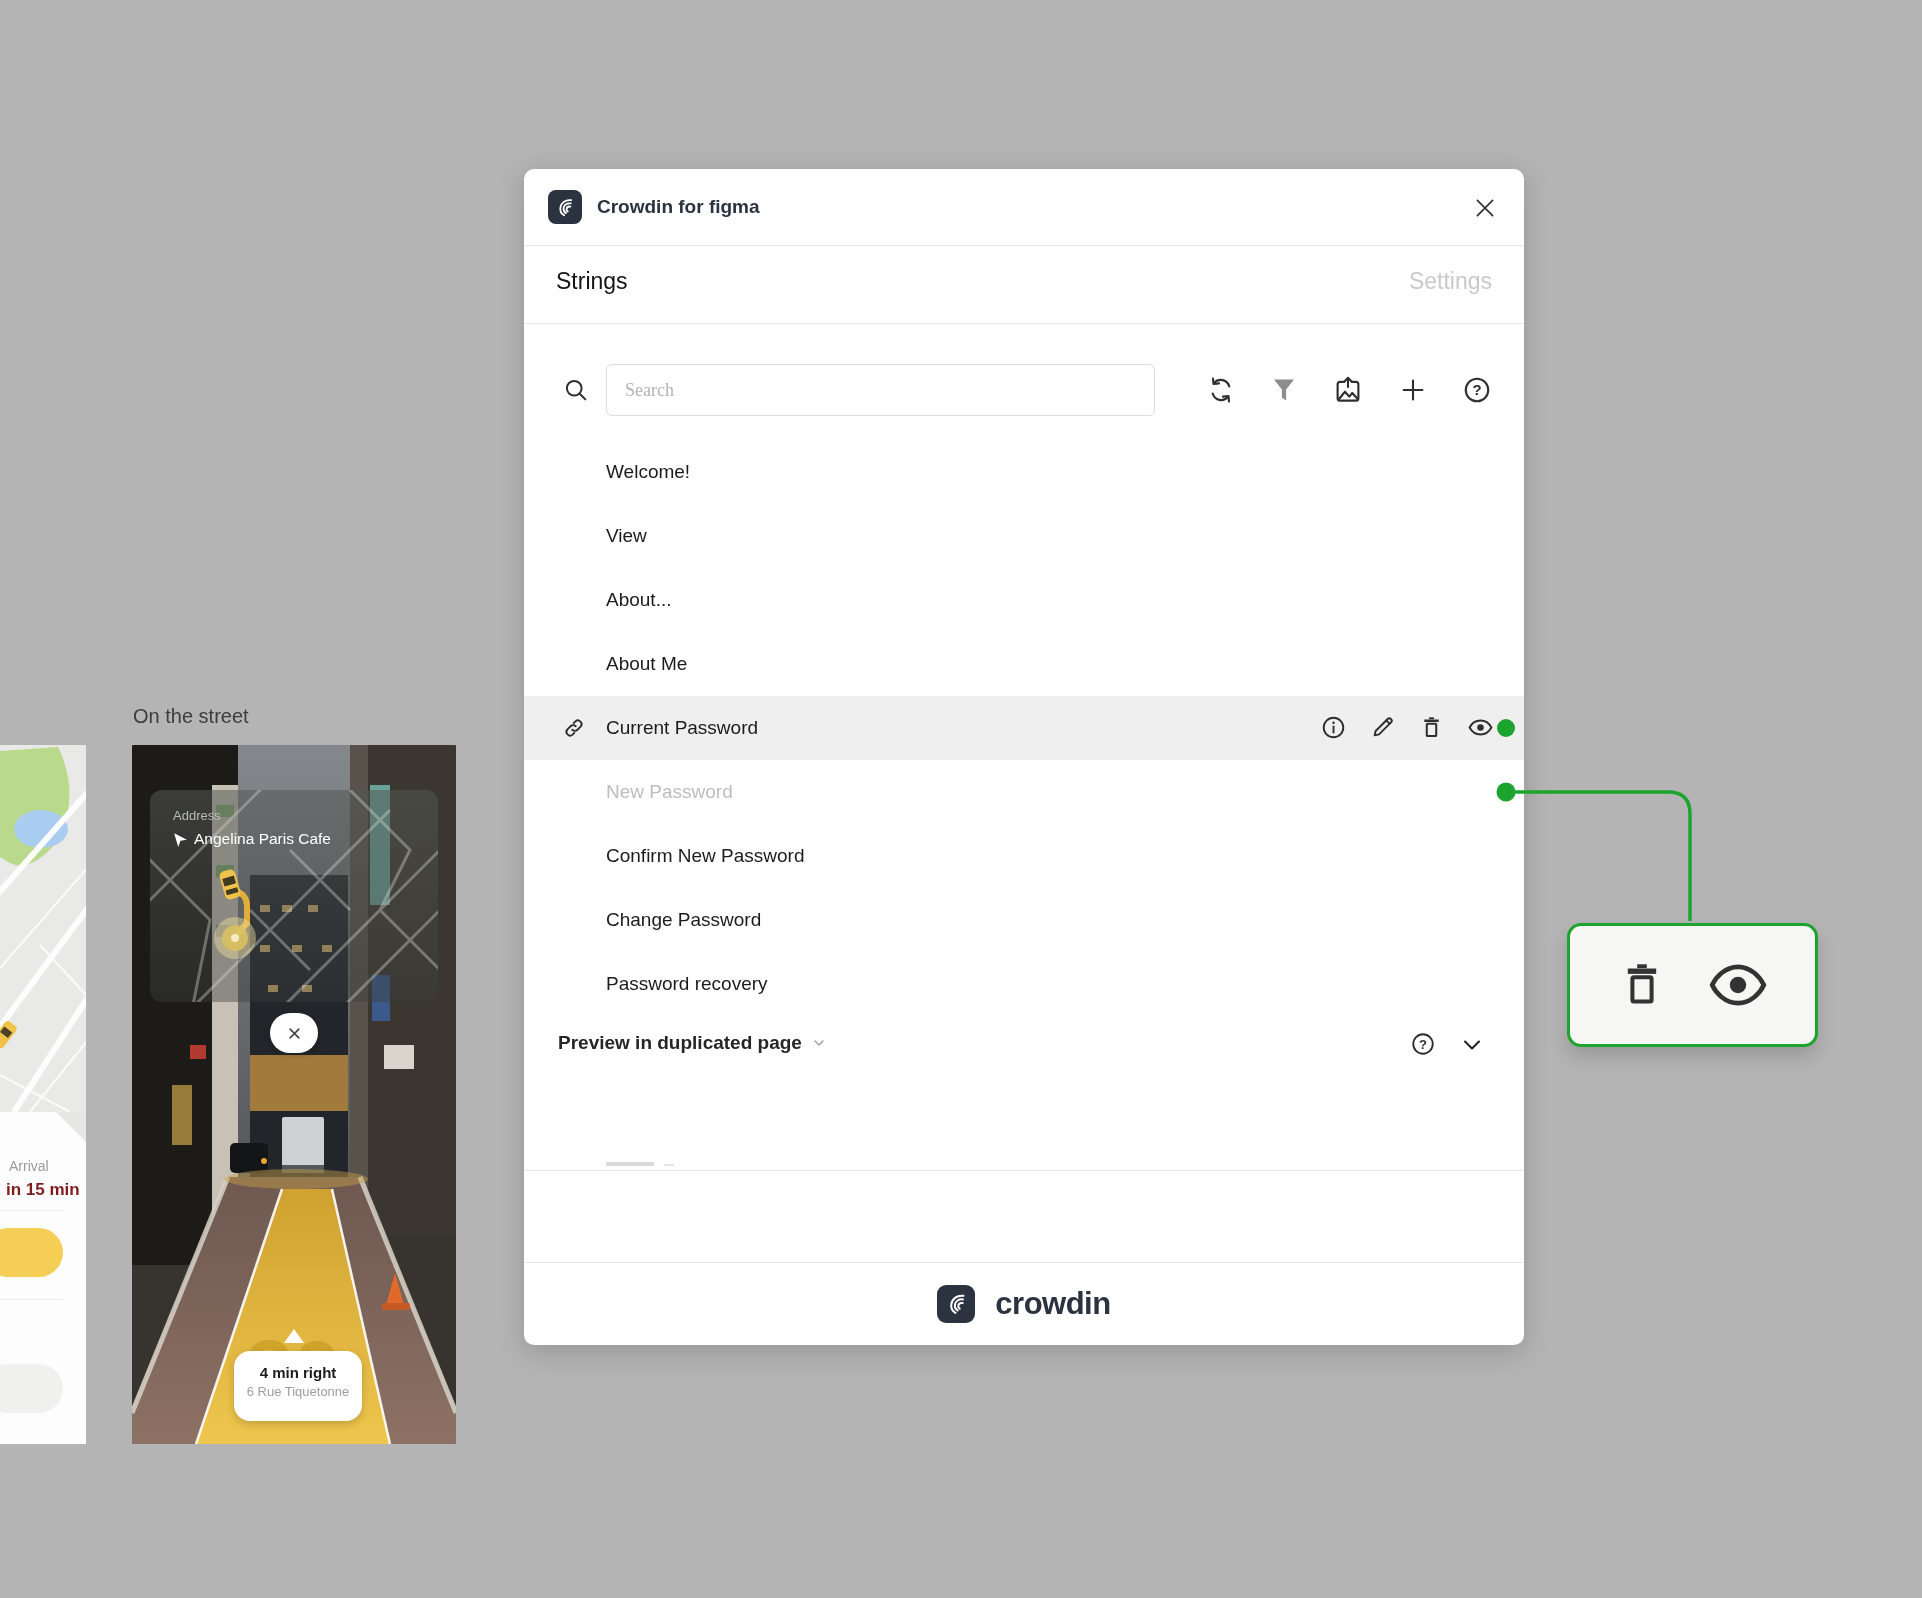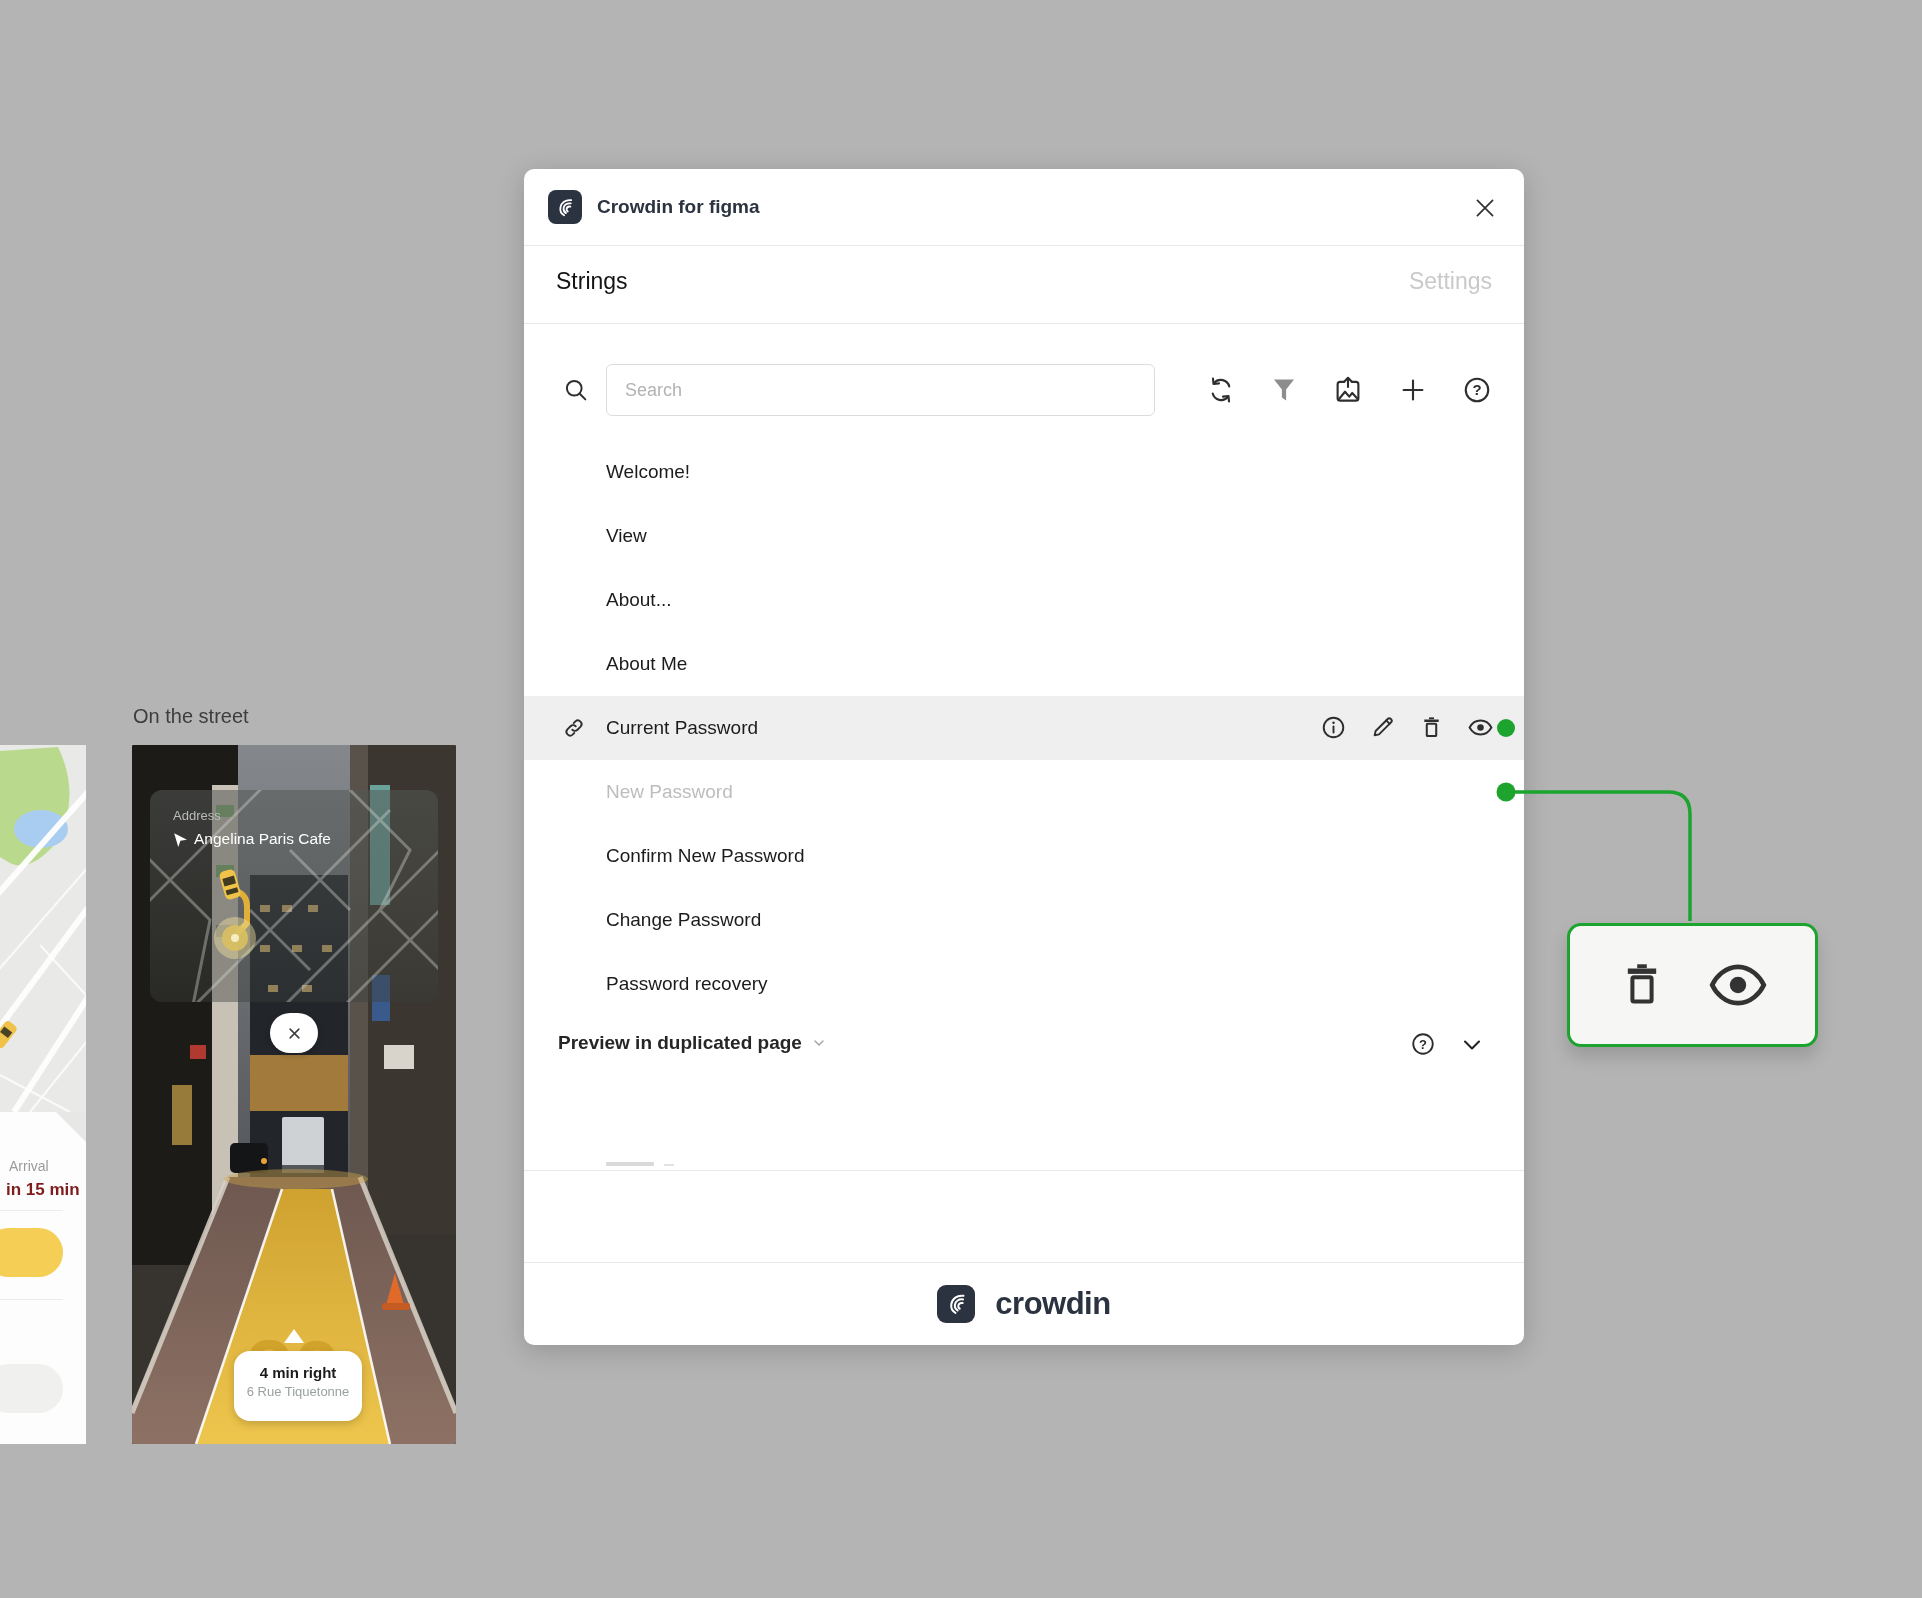--- a/index.html
+++ b/index.html
@@ -37,21 +37,21 @@
   #dialog{left:524px;top:169px;width:1000px;height:1176px;background:#fff;border-radius:10px;
      box-shadow:0 6px 28px rgba(0,0,0,.18);}
   .hdiv{position:absolute;left:0;width:1000px;height:1px;background:#e8e8e8;}
   #hdr-logo{position:absolute;left:24px;top:21px;width:34px;height:34px;border-radius:8px;background:var(--brand,#2b3240);display:flex;align-items:center;justify-content:center;}
   #hdr-title{position:absolute;left:73px;top:27px;font-size:19px;font-weight:700;color:#2b3240;}
   #hdr-close{position:absolute;right:26px;top:26px;width:26px;height:26px;cursor:pointer;}
   #tab-strings{position:absolute;left:32px;top:99px;font-size:23px;color:#141414;}
   #tab-settings{position:absolute;right:32px;top:99px;font-size:23px;color:#c9c9c9;}
   #search-icon{position:absolute;left:38px;top:207px;}
   #search-input{position:absolute;left:82px;top:195px;width:549px;height:52px;box-sizing:border-box;border:1px solid #dcdcdc;border-radius:6px;
-     font-size:18px;color:#333;padding:0 18px;outline:none;font-family:Liberation Sans, sans-serif;}
+     font-size:18px;color:#333;padding:0 18px;outline:none;font-family:Liberation Serif, serif;}
   #search-input::placeholder{color:#b3b3b3;}
   .tool{position:absolute;top:206px;width:30px;height:30px;cursor:pointer;}
 
   #strings-list{position:absolute;left:0;top:271px;width:1000px;height:722px;overflow:hidden;}
   .srow{position:relative;width:1000px;height:64px;}
   .srow .row-label{position:absolute;left:82px;top:50%;transform:translateY(-50%);font-size:19px;color:#1c1c1c;}
   .srow.muted .row-label{color:#bdbdbd;}
   .srow .link-ic,.srow .actions{display:none;}
   .srow.selected{background:var(--highlight,#efefef);}
   .srow.selected .link-ic{display:block;position:absolute;left:37px;top:19px;}

